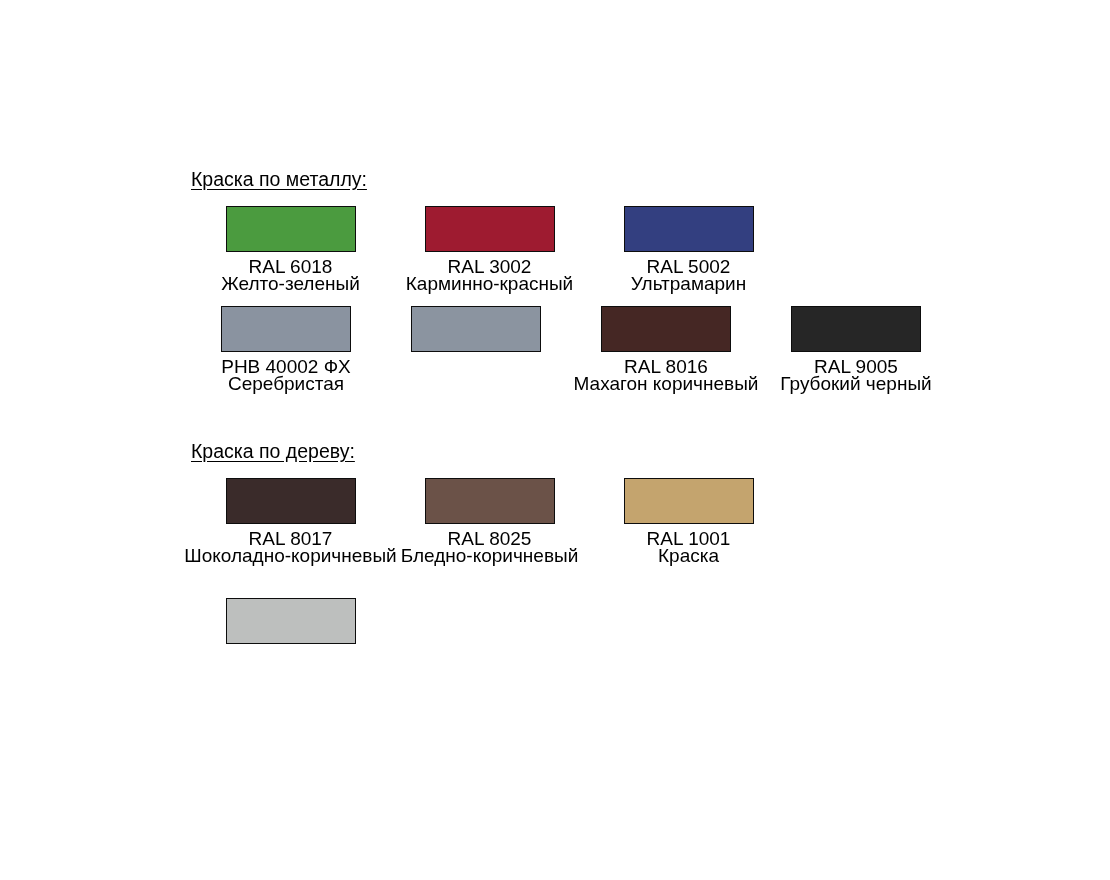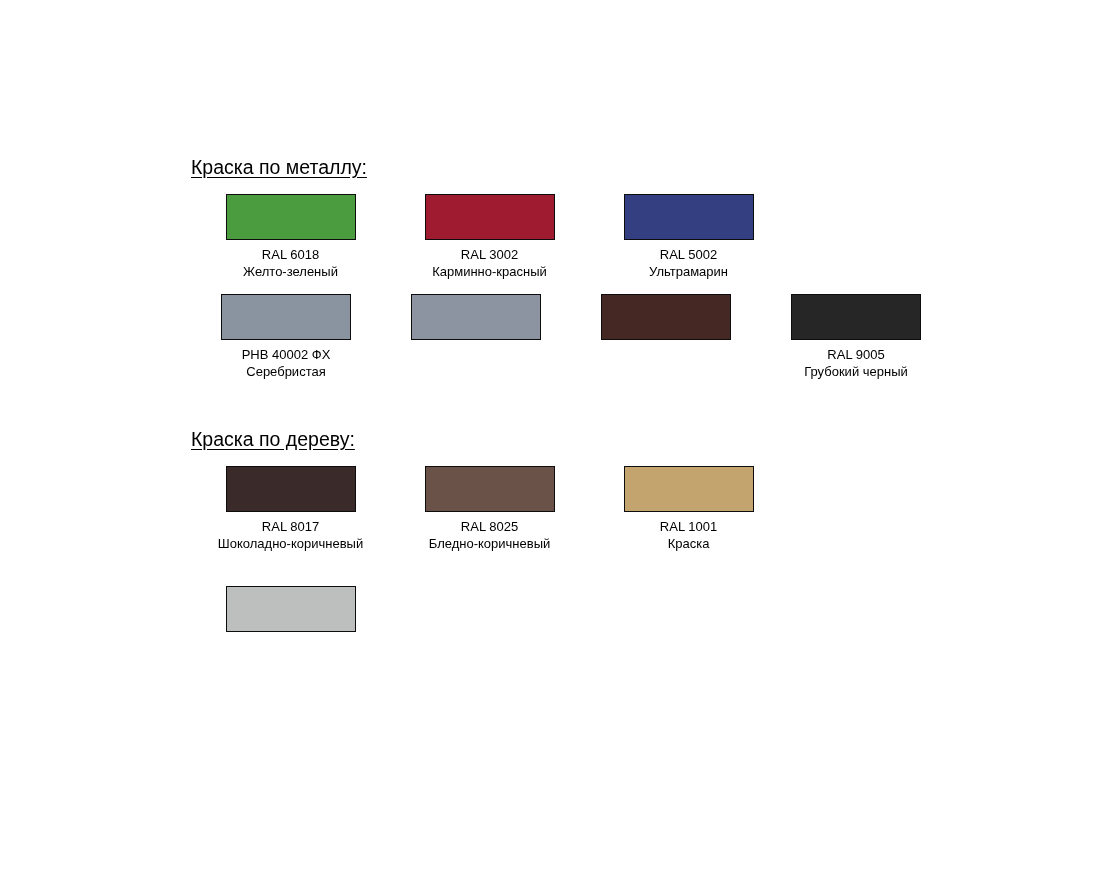--- a/index.html
+++ b/index.html
@@ -15,21 +15,21 @@
     overflow: hidden;
   }
   .page {
     position: relative;
     width: 1110px;
     height: 880px;
   }
   .content {
     position: absolute;
     left: 191px;
-    top: 155px;
+    top: 167px;
     width: 760px;
   }
   .section-heading {
     font-size: 19.5px;
     line-height: 24px;
     color: #000000;
     text-decoration: underline;
     text-underline-offset: 3px;
     white-space: nowrap;
     margin: 0;
@@ -56,21 +56,21 @@
   }
   .swatch-chip {
     width: 130px;
     height: 46px;
     border: 1.5px solid #0d0d0d;
     box-sizing: border-box;
   }
   .swatch-caption {
     margin-top: 6px;
     text-align: center;
-    font-size: 13px;
+    font-size: 19px;
     line-height: 17px;
     color: #000000;
     white-space: nowrap;
   }
   .swatch-code {
     display: block;
   }
   .swatch-name {
     display: block;
   }
@@ -114,20 +114,24 @@
           <div class="swatch-caption">
             <span class="swatch-code">РНВ 40002 ФХ</span>
             <span class="swatch-name">Серебристая</span>
           </div>
         </div>
         <div class="swatch-cell">
           <div class="swatch-chip" style="background:#8b94a0"></div>
         </div>
         <div class="swatch-cell">
           <div class="swatch-chip" style="background:#452724"></div>
+          <div class="swatch-caption">
+            <span class="swatch-code">RAL 8016</span>
+            <span class="swatch-name">Махагон коричневый</span>
+          </div>
         </div>
         <div class="swatch-cell">
           <div class="swatch-chip" style="background:#262626"></div>
           <div class="swatch-caption">
             <span class="swatch-code">RAL 9005</span>
             <span class="swatch-name">Грубокий черный</span>
           </div>
         </div>
       </div>
     </div>

